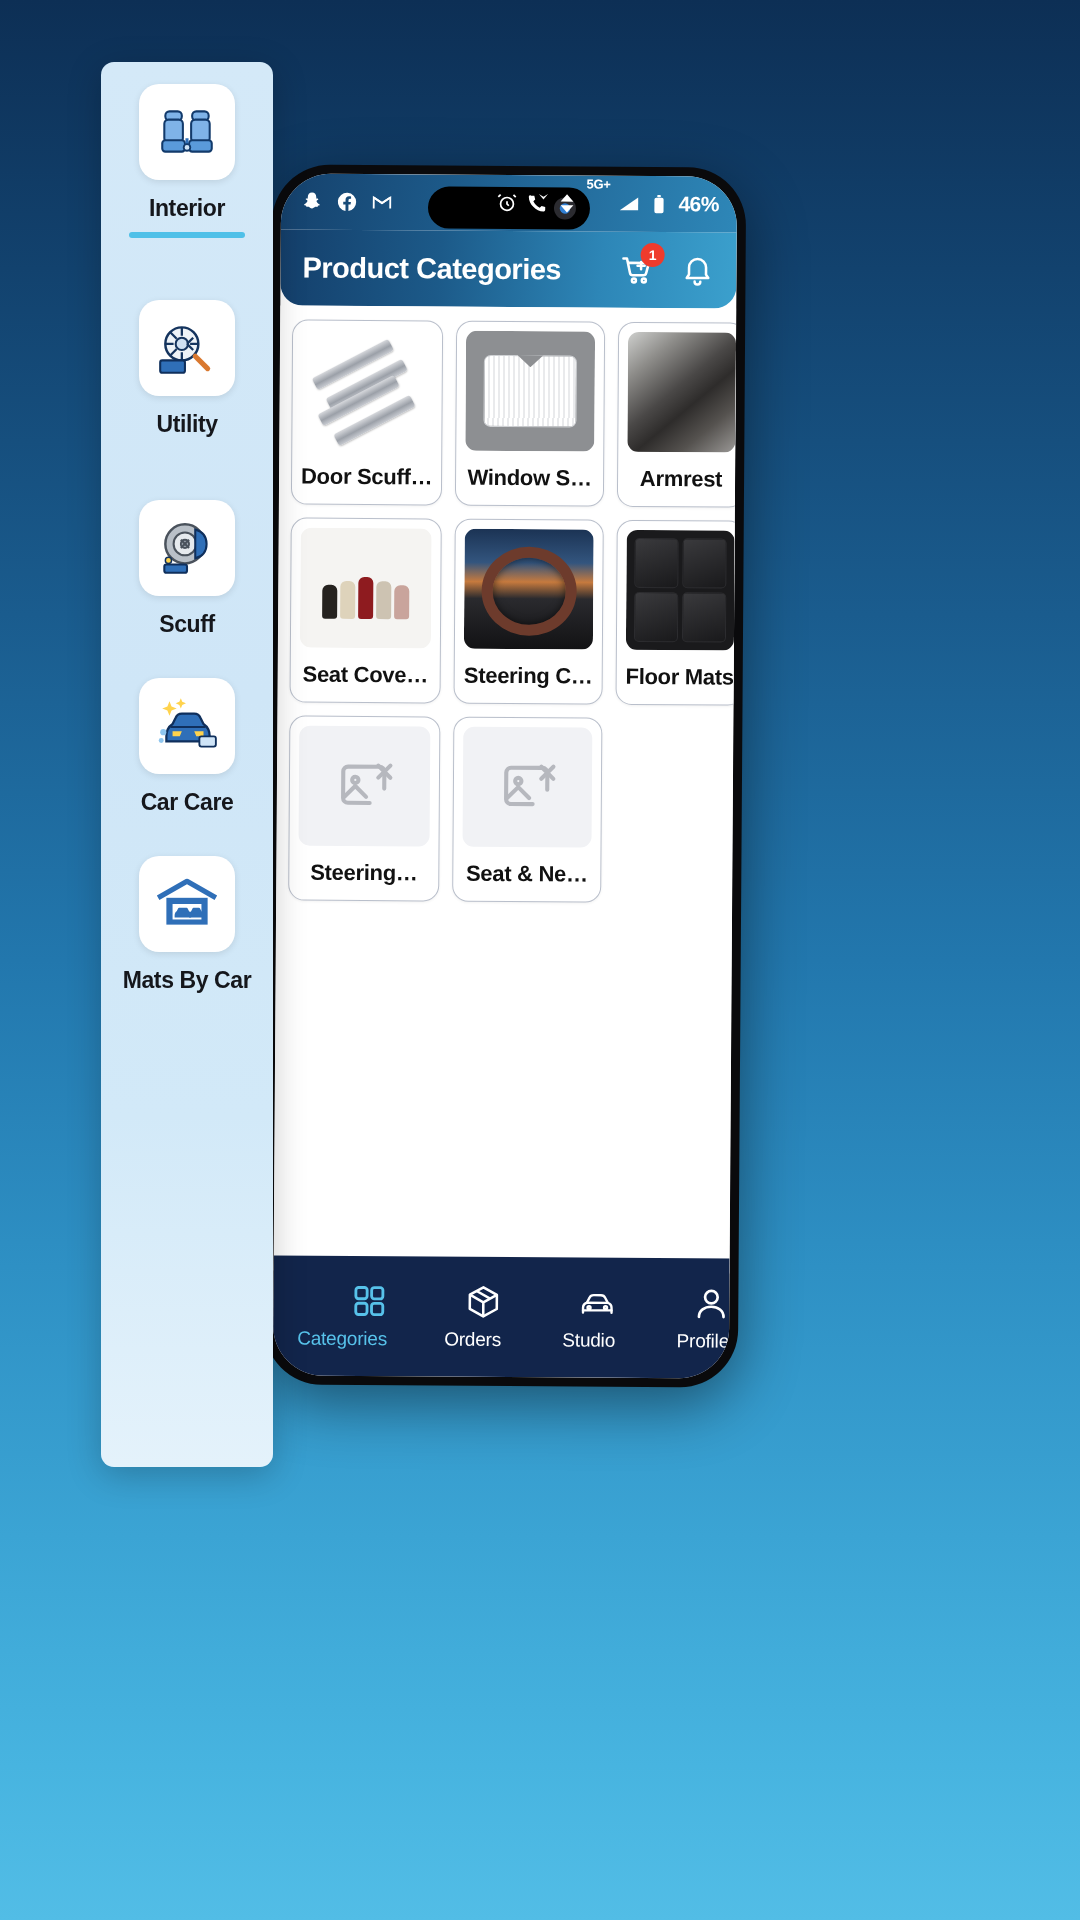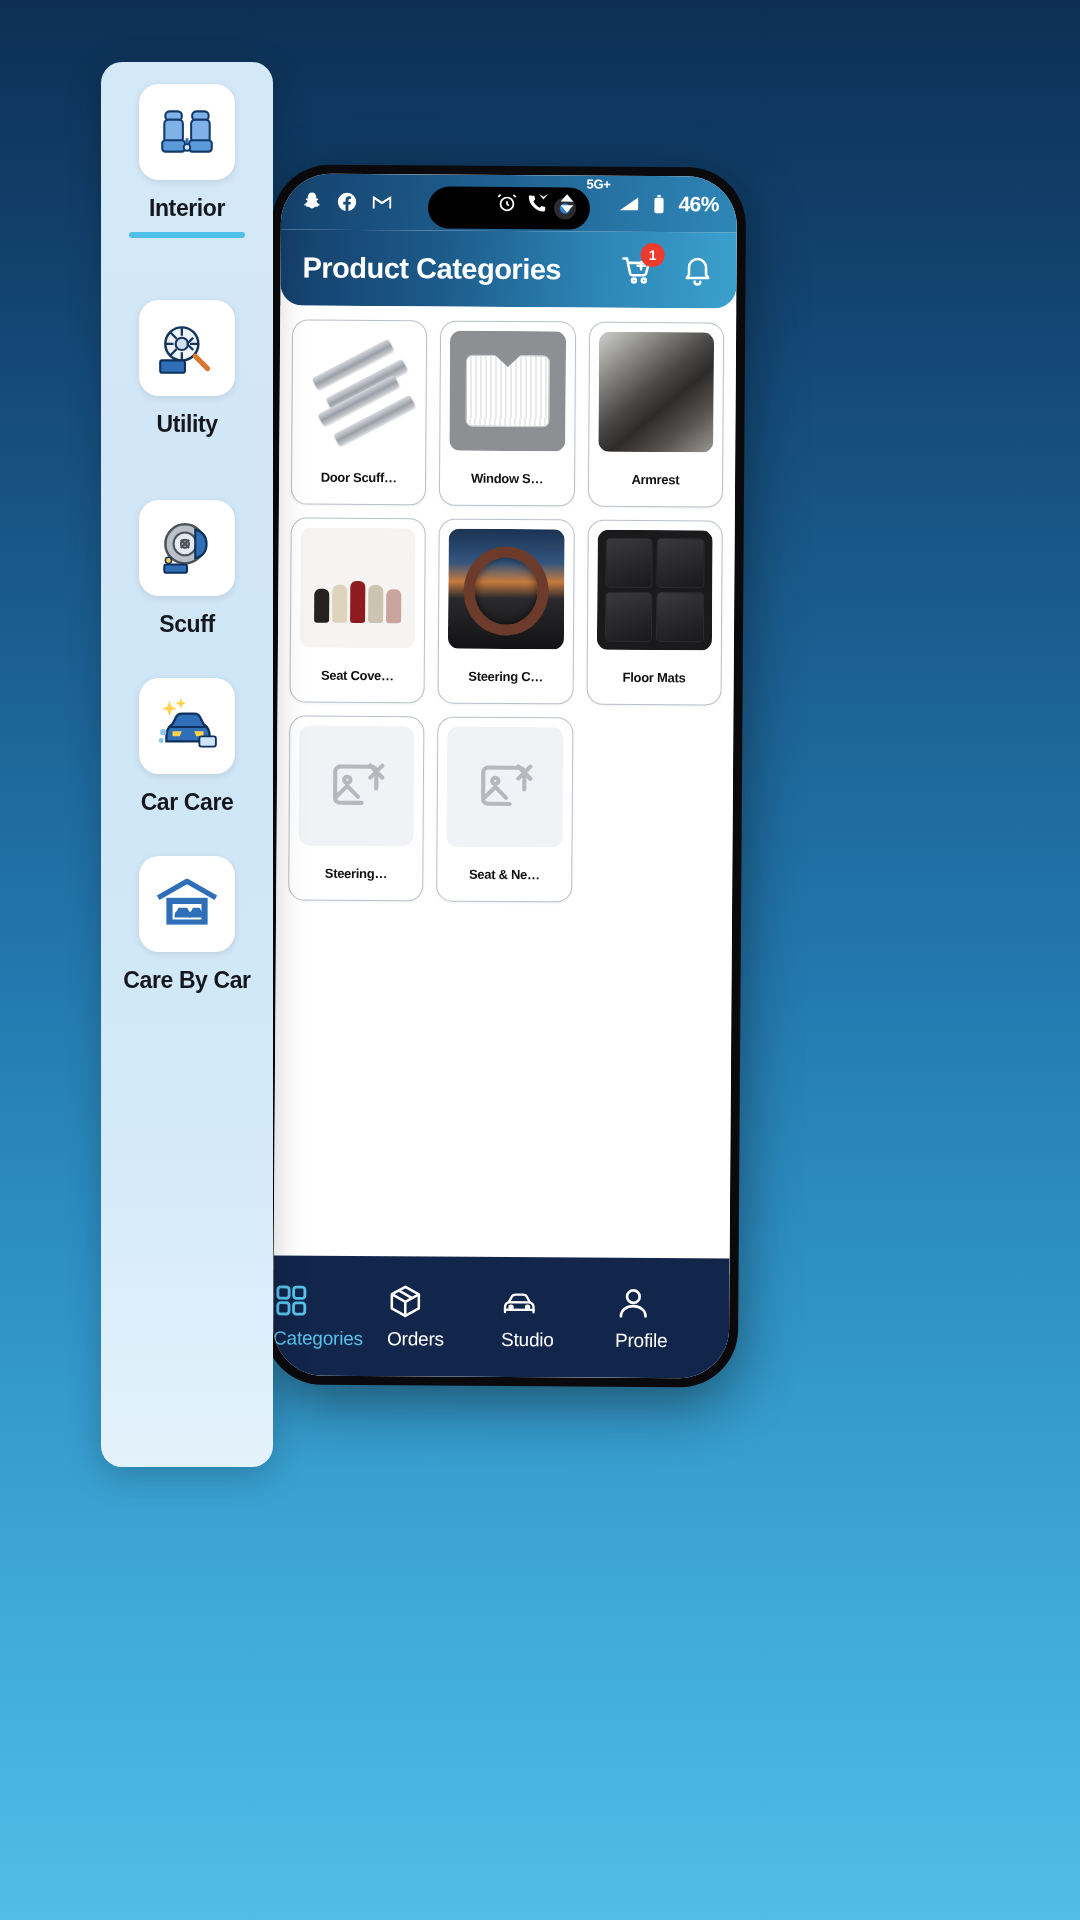--- a/index.html
+++ b/index.html
@@ -112,21 +112,21 @@
     box-shadow: 0 1px 3px rgba(0,0,0,.06);
   }
   .card-img {
     flex: 1; border-radius: 11px;
     overflow: hidden; position: relative;
     display: flex; align-items: center; justify-content: center;
   }
   .card-label {
     height: 54px;
     display: flex; align-items: center; justify-content: center;
-    font-size: 13px; font-weight: 600; color: #111;
+    font-size: 22px; font-weight: 600; color: #111;
     letter-spacing: -.3px;
     white-space: nowrap;
   }
   .ph-img { background: #f1f2f5; width: 100%; height: 100%; }
 
   
   .img-scuff { background: #fff; width:100%; height:100%; position:relative; }
   .scuff-bar {
     position:absolute; width: 86px; height: 13px;
     background: linear-gradient(180deg,#d6d8dc,#9ba0a8 55%,#c9ccd2);
@@ -177,34 +177,34 @@
   
   .bottom-nav {
     position: absolute; bottom: 0; left: 0; right: 0;
     height: 120px;
     background: #12254b;
     display: flex; align-items: center;
   }
   .nav-item {
     flex: 1;
     display: flex; flex-direction: column;
-    align-items: flex-start; gap: 9px;
+    align-items: flex-end; gap: 9px;
     color: #ffffff;
   }
   .nav-item.active { color: #57c2ea; }
   .nav-label { font-size: 19px; font-weight: 500; letter-spacing: -.2px; }
   .nav-ico { width: 36px; height: 36px; display: block; }
 
   
   .sidebar {
     position: absolute;
     left: 101px; top: 62px;
     width: 172px; height: 1405px;
     background: linear-gradient(180deg,#d4e9f8 0%, #cfe6f7 45%, #d2e9f8 75%, #e4f2fb 100%);
-    border-radius: 21px;
+    border-radius: 13px;
     box-shadow: 0 8px 34px rgba(0,0,0,.22);
     padding: 22px 0;
     overflow: hidden;
   }
   .side-item {
     display: flex; flex-direction: column; align-items: center;
     margin-bottom: 18px;
     position: relative;
   }
   .side-tile {
@@ -516,16 +516,16 @@
   <div class="side-item">
     <div class="side-tile">
       <svg viewBox="0 0 64 64">
         <path d="M4 26L32 10l28 16" fill="none" stroke="#2f6fb8" stroke-width="5" stroke-linejoin="round"></path>
         <rect x="12" y="26" width="40" height="26" fill="#2f6fb8"></rect>
         <rect x="18" y="32" width="28" height="15" fill="#fff"></rect>
         <path d="M20 43c0-2 1-3.5 2-4l1-2c.4-.9 1-1.4 2-1.4h6c1 0 1.6.5 2 1.4l1 2c1 .5 2 2 2 4v2H20z" fill="#2f6fb8"></path>
         <path d="M34 43c0-2 1-3.5 2-4l1-2c.4-.9 1-1.4 2-1.4h4c1 0 1.6.5 2 1.4l1 2c1 .5 2 2 2 4v2H34z" fill="#2f6fb8"></path>
       </svg>
     </div>
-    <div class="side-label">Care By Car</div>
+    <div class="side-label">Mats By Car</div>
   </div>
 
 </div>
 
 </body></html>

